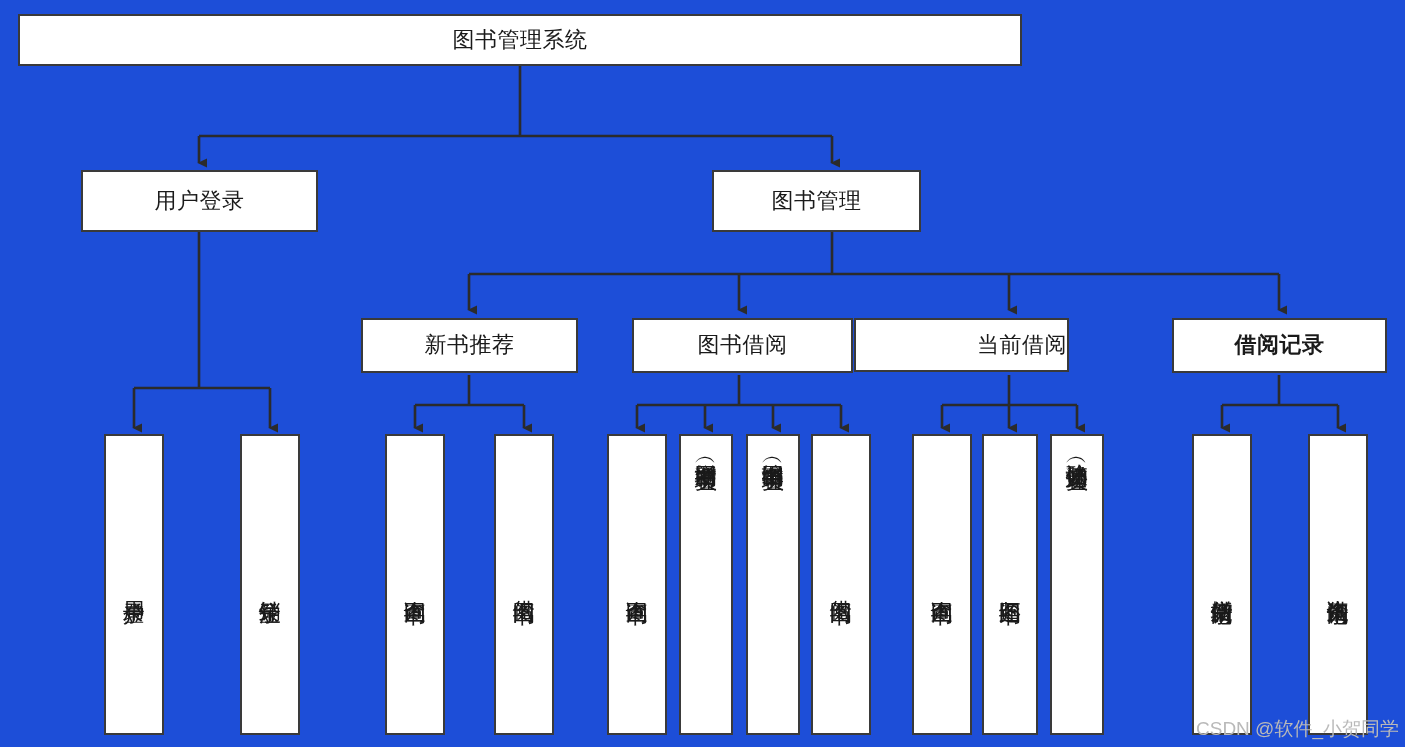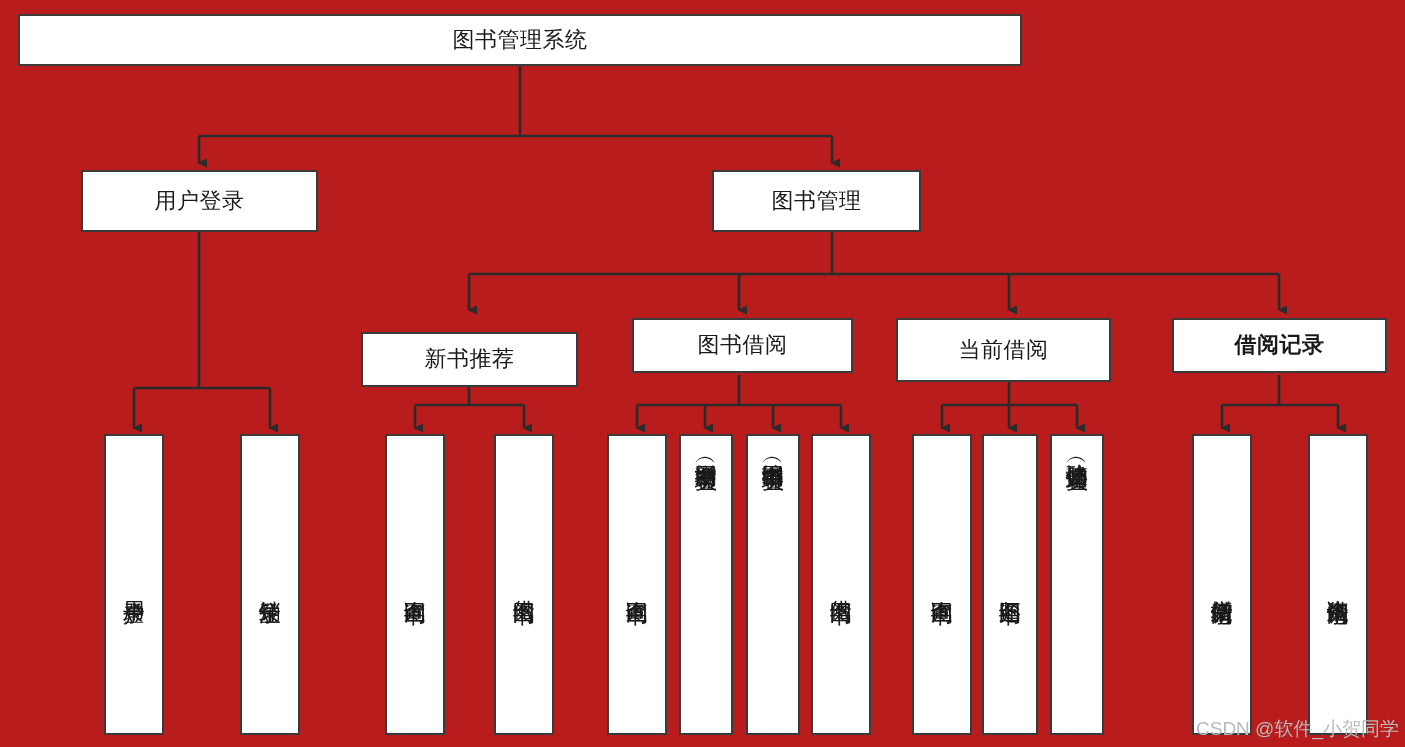--- a/index.html
+++ b/index.html
@@ -9,21 +9,21 @@
     background: #ffffff;
   }
   body {
     font-family: "Liberation Sans", "DejaVu Sans", sans-serif;
     color: #1a1a1a;
   }
   #canvas {
     position: relative;
     width: 1405px;
     height: 747px;
-    background: #b91c1c;
+    background: #1d4ed8;
     overflow: hidden;
   }
   #connectors {
     position: absolute;
     left: 0;
     top: 0;
     width: 1405px;
     height: 747px;
     pointer-events: none;
   }
@@ -134,27 +134,27 @@
     <span class="node-label">图书管理系统</span>
   </div>
 
   <div class="node" style="left:81px; top:170px; width:237px; height:62px;">
     <span class="node-label">用户登录</span>
   </div>
   <div class="node" style="left:712px; top:170px; width:209px; height:62px;">
     <span class="node-label">图书管理</span>
   </div>
 
-  <div class="node" style="left:361px; top:332px; width:217px; height:55px;">
+  <div class="node" style="left:361px; top:318px; width:217px; height:55px;">
     <span class="node-label">新书推荐</span>
   </div>
   <div class="node" style="left:632px; top:318px; width:221px; height:55px;">
     <span class="node-label">图书借阅</span>
   </div>
-  <div class="node" style="left:896px; top:318px; width:215px; height:64px;">
+  <div class="node" style="left:854px; top:318px; width:215px; height:54px;justify-content:flex-end;">
     <span class="node-label">当前借阅</span>
   </div>
   <div class="node" style="left:1172px; top:318px; width:215px; height:55px;font-weight:bold;">
     <span class="node-label">借阅记录</span>
   </div>
 
   <div class="node vertical mid" style="left:104px; top:434px; width:60px; height:301px;">
     <span class="node-label">用户登录</span>
   </div>
   <div class="node vertical mid" style="left:240px; top:434px; width:60px; height:301px;">

